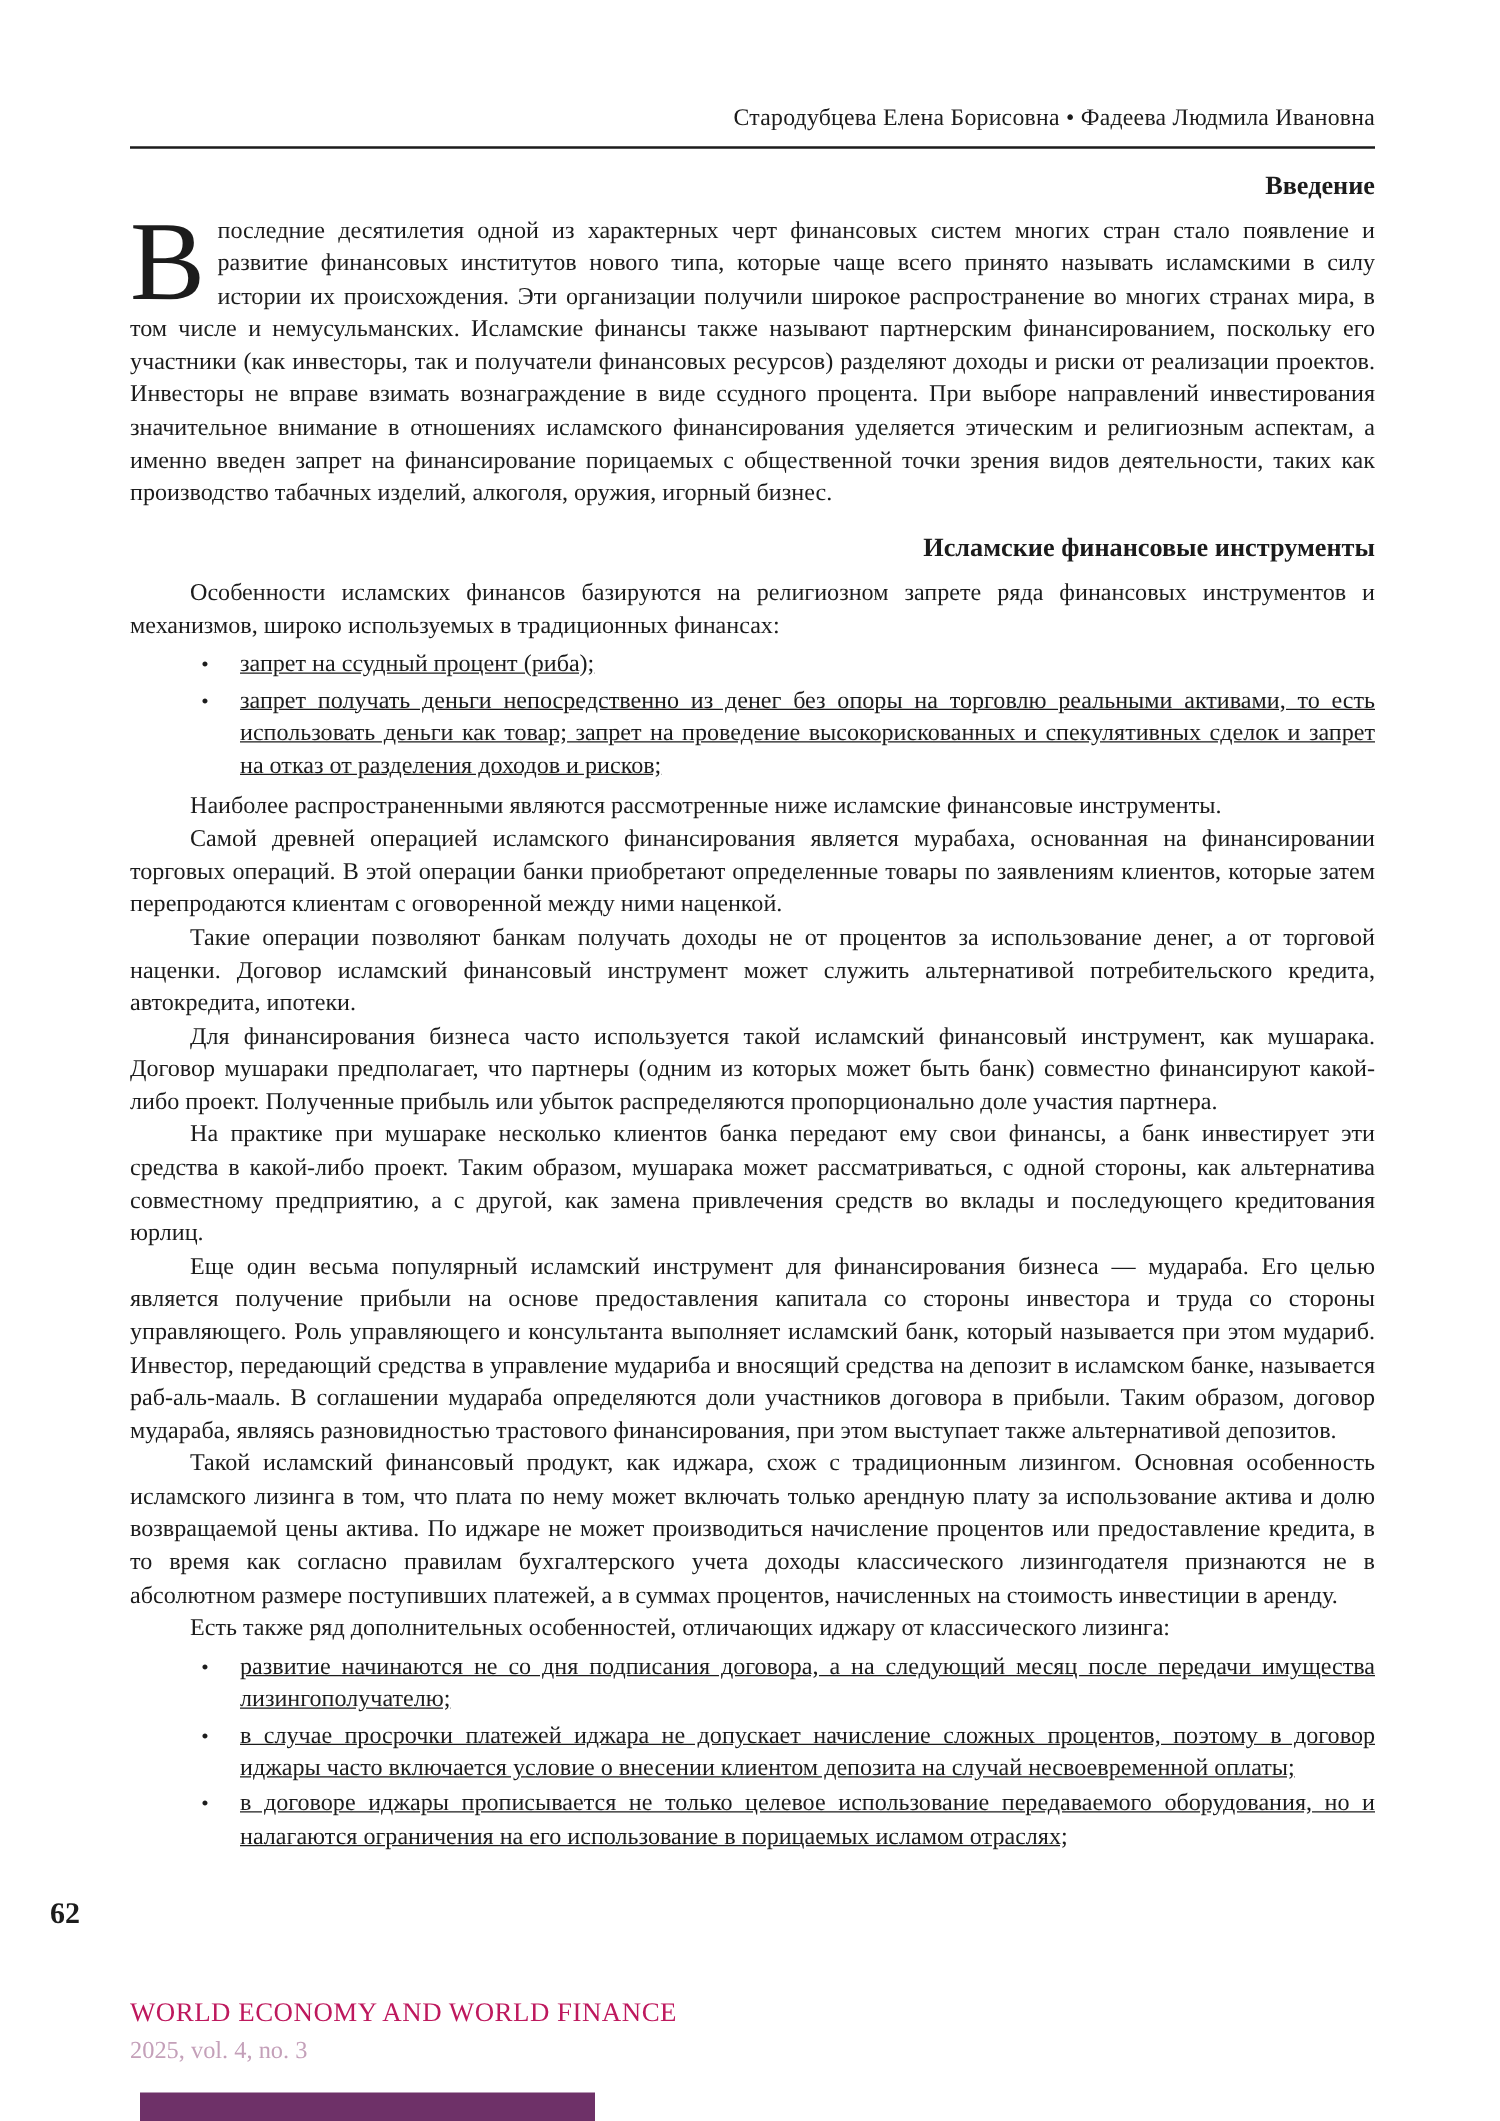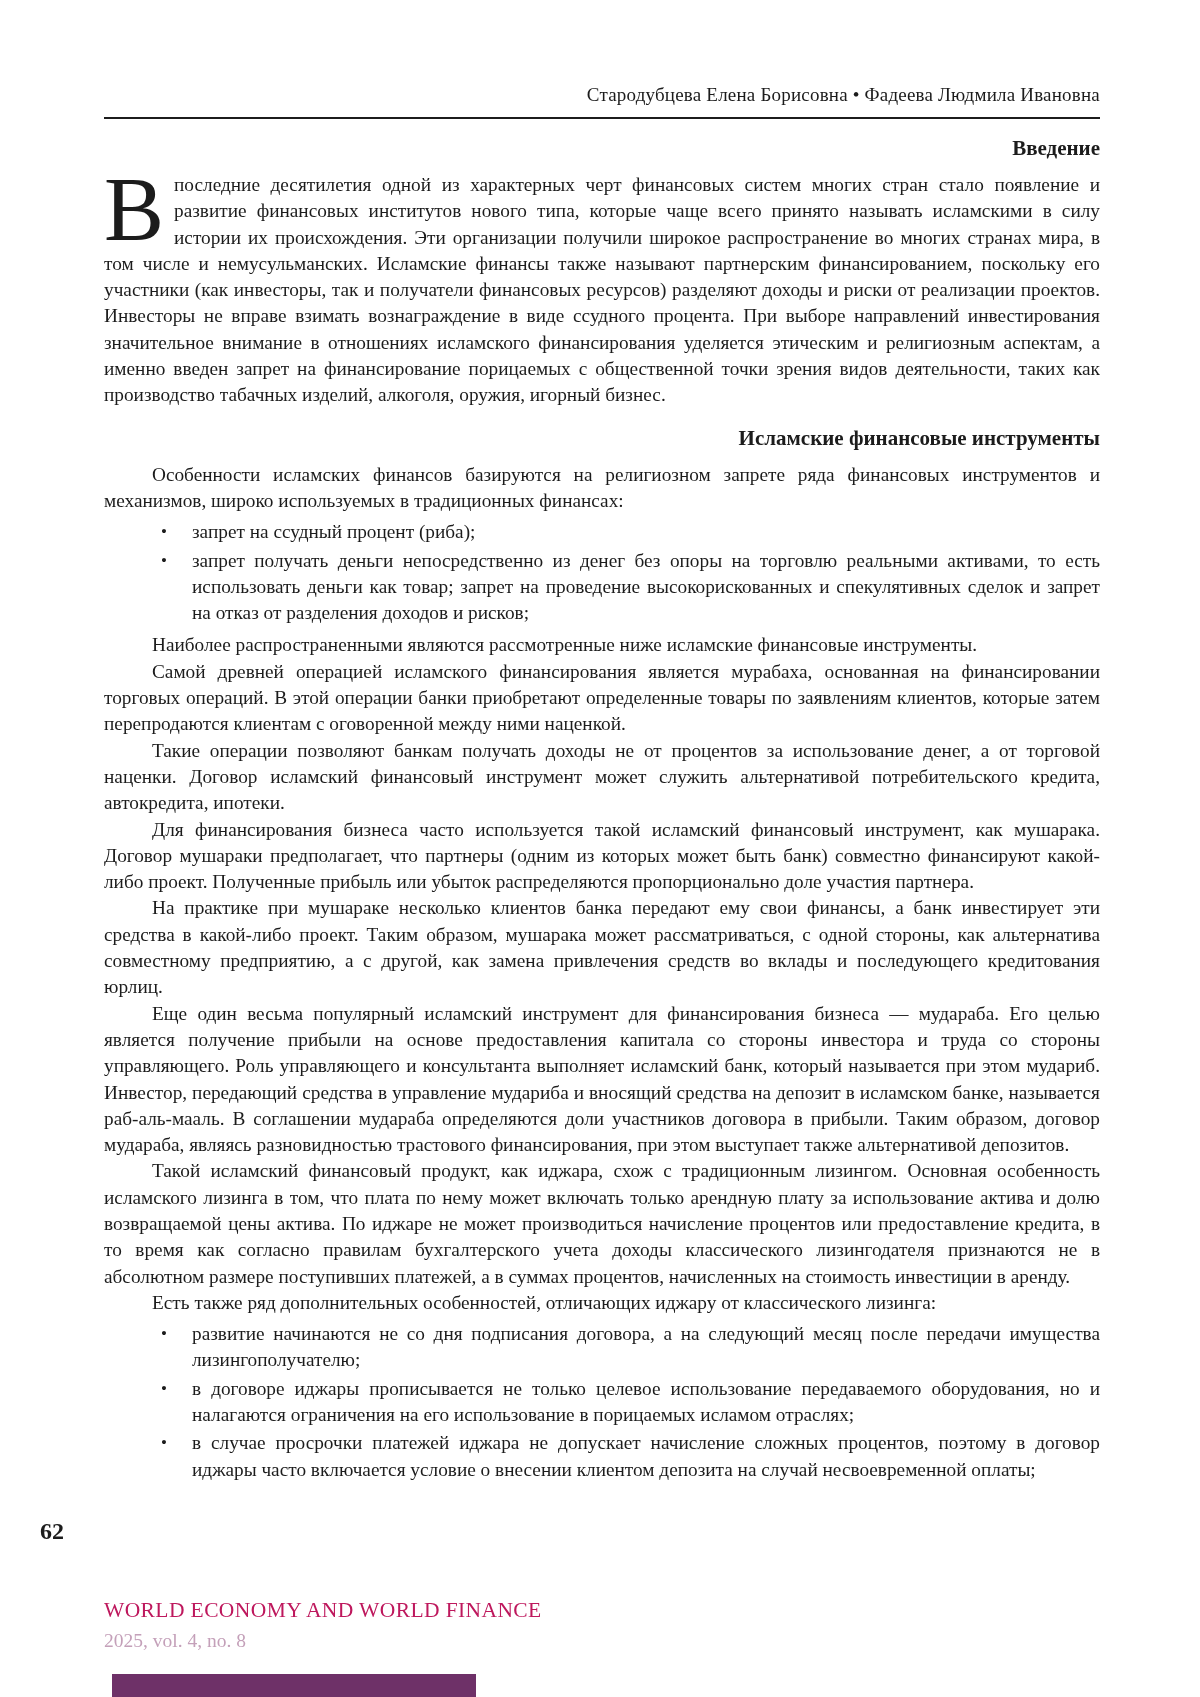--- a/index.html
+++ b/index.html
@@ -21,21 +21,21 @@
   }
   p.body{
     font-size:19.3px;line-height:26.3px;text-align:justify;margin:0;
     text-indent:48px;
   }
   p.body.no-indent{text-indent:0;}
   .dropcap{
     float:left;font-size:90px;line-height:72px;padding:2px 10px 0 0;
     font-weight:normal;color:#1c1c1c;
   }
-  ul.bullets{list-style:none;margin:5px 0 6px 0;padding:0;}
+  ul.bullets{list-style:none;margin:5px 0 6px 0;padding:0;text-decoration:underline;}
   ul.bullets li{
     position:relative;padding-left:88px;text-align:justify;
     font-size:19.3px;line-height:26.3px;margin:2px 0;
   }
   ul.bullets li::before{
     content:"\2022";position:absolute;left:57px;top:0;font-size:17px;
   }
   .page-number{
     position:absolute;left:40px;top:1518px;font-size:24px;font-weight:bold;
     color:#1c1c1c;
@@ -78,27 +78,27 @@
     <p class="body">Самой древней операцией исламского финансирования является мурабаха, основанная на финансировании торговых операций. В этой операции банки приобретают определенные товары по заявлениям клиентов, которые затем перепродаются клиентам с оговоренной между ними наценкой.</p>
     <p class="body">Такие операции позволяют банкам получать доходы не от процентов за использование денег, а от торговой наценки. Договор исламский финансовый инструмент может служить альтернативой потребительского кредита, автокредита, ипотеки.</p>
     <p class="body">Для финансирования бизнеса часто используется такой исламский финансовый инструмент, как мушарака. Договор мушараки предполагает, что партнеры (одним из которых может быть банк) совместно финансируют какой-либо проект. Полученные прибыль или убыток распределяются пропорционально доле участия партнера.</p>
     <p class="body">На практике при мушараке несколько клиентов банка передают ему свои финансы, а банк инвестирует эти средства в какой-либо проект. Таким образом, мушарака может рассматриваться, с одной стороны, как альтернатива совместному предприятию, а с другой, как замена привлечения средств во вклады и последующего кредитования юрлиц.</p>
     <p class="body">Еще один весьма популярный исламский инструмент для финансирования бизнеса — мудараба. Его целью является получение прибыли на основе предоставления капитала со стороны инвестора и труда со стороны управляющего. Роль управляющего и консультанта выполняет исламский банк, который называется при этом мудариб. Инвестор, передающий средства в управление мудариба и вносящий средства на депозит в исламском банке, называется раб-аль-мааль. В соглашении мудараба определяются доли участников договора в прибыли. Таким образом, договор мудараба, являясь разновидностью трастового финансирования, при этом выступает также альтернативой депозитов.</p>
     <p class="body">Такой исламский финансовый продукт, как иджара, схож с традиционным лизингом. Основная особенность исламского лизинга в том, что плата по нему может включать только арендную плату за использование актива и долю возвращаемой цены актива. По иджаре не может производиться начисление процентов или предоставление кредита, в то время как согласно правилам бухгалтерского учета доходы классического лизингодателя признаются не в абсолютном размере поступивших платежей, а в суммах процентов, начисленных на стоимость инвестиции в аренду.</p>
     <p class="body">Есть также ряд дополнительных особенностей, отличающих иджару от классического лизинга:</p>
 
     <ul class="bullets">
       <li>развитие начинаются не со дня подписания договора, а на следующий месяц после передачи имущества лизингополучателю;</li>
+      <li>в случае просрочки платежей иджара не допускает начисление сложных процентов, поэтому в договор иджары часто включается условие о внесении клиентом депозита на случай несвоевременной оплаты;</li>
       <li>в договоре иджары прописывается не только целевое использование передаваемого оборудования, но и налагаются ограничения на его использование в порицаемых исламом отраслях;</li>
-      <li>в случае просрочки платежей иджара не допускает начисление сложных процентов, поэтому в договор иджары часто включается условие о внесении клиентом депозита на случай несвоевременной оплаты;</li>
     </ul>
 
   </div>
 
   <div class="page-number">62</div>
 
   <div class="footer">
     <div class="journal">WORLD ECONOMY AND WORLD FINANCE</div>
-    <div class="issue">2025, vol. 4, no. 8</div>
+    <div class="issue">2025, vol. 4, no. 3</div>
   </div>
 
   <div class="accent-bar"></div>
 </div>
 
 </body></html>

